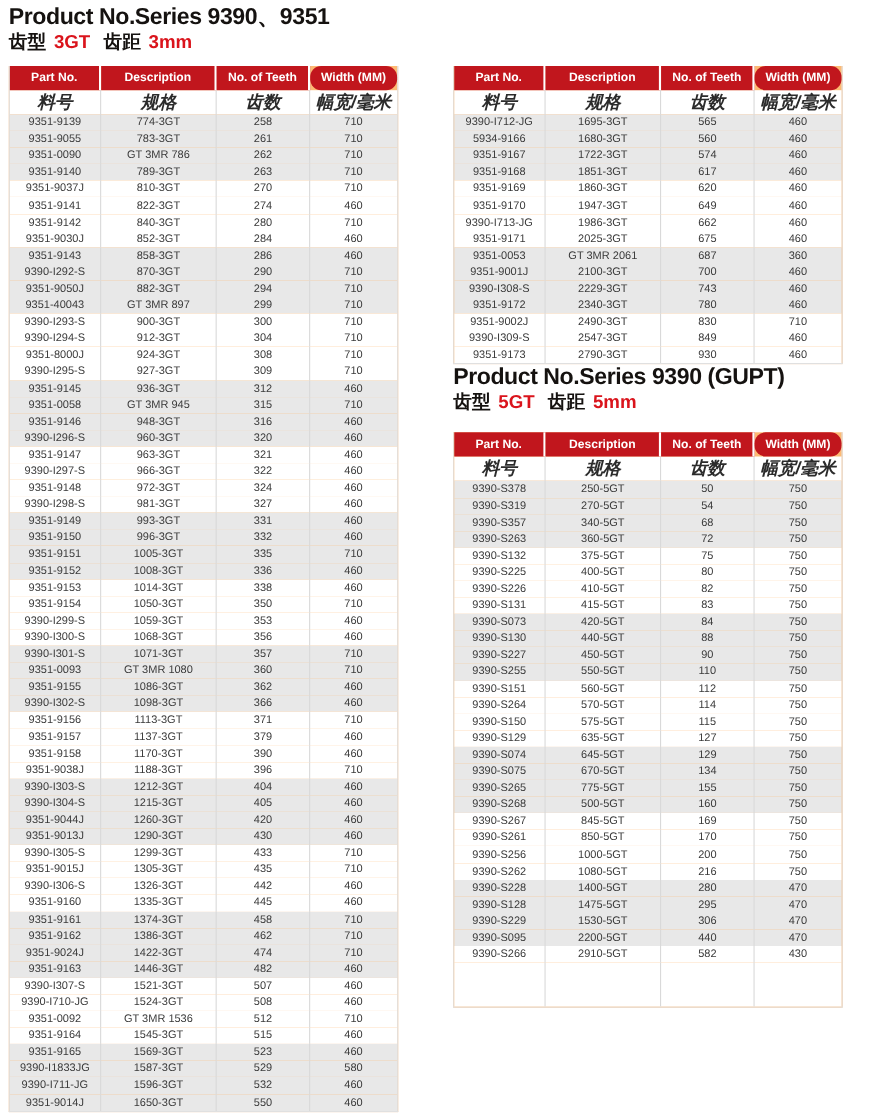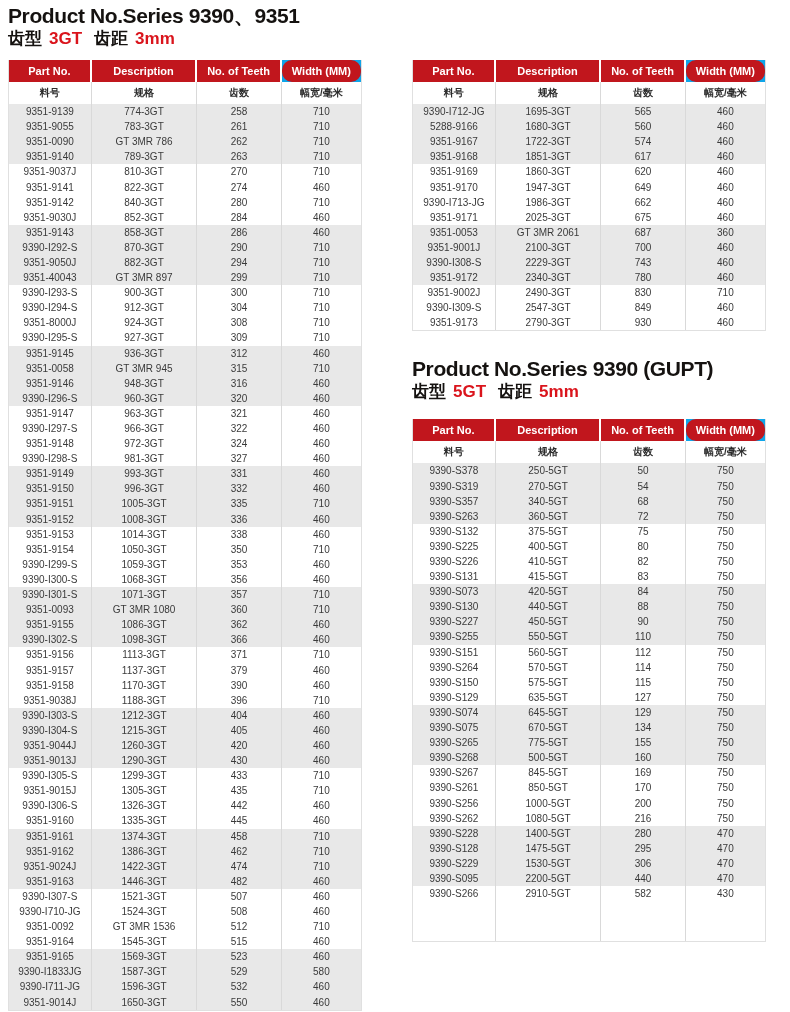--- a/index.html
+++ b/index.html
@@ -22,47 +22,47 @@
     letter-spacing:-0.4px;white-space:nowrap;
   }
   .sec-head .sub{
     font-size:17px;line-height:22px;font-weight:bold;color:#151210;white-space:nowrap;
   }
   .sub .lbl{margin-right:7px;text-align:right;}
   .sub .val{color:var(--accent);margin-right:12px;}
   .sub .val:last-child{margin-right:0;}
 
   .ptable{
-    width:354px;box-sizing:border-box;background:#0ea5e9;
+    width:354px;box-sizing:border-box;background:#fdba74;
     border:1px solid #e0e0e0;border-top:none;
   }
   #col-left .ptable{margin-top:10px;}
-  #gupt-head{margin-top:26px;}
+  #gupt-head{}
   #table-5gt{margin-top:16px;}
 
   .hrow,.shrow,.drow,.tfill{display:flex;width:100%;}
   .c1{width:23.5%;}
   .c2{width:30%;}
   .c3{width:24%;}
   .c4{width:22.5%;}
 
   .hrow{height:22px;}
   .hcell{
     box-sizing:border-box;background:var(--red);color:#ffffff;
     font-size:11px;font-weight:bold;
     display:flex;align-items:center;justify-content:center;
     border-right:2px solid #ffffff;white-space:nowrap;
   }
   .hcell:last-child{border-right:none;border-radius:10px;}
 
   .shrow{height:22px;background:#ffffff;}
   .shcell{
-    box-sizing:border-box;color:#2b2b2b;font-size:10px;font-weight:bold;
+    box-sizing:border-box;color:#2b2b2b;font-size:16px;font-weight:bold;
     display:flex;align-items:center;justify-content:center;
-    border-right:1px solid var(--divider);white-space:nowrap;
+    border-right:1px solid var(--divider);white-space:nowrap;font-style:italic;
   }
   .shcell:last-child{border-right:none;}
 
   .drow{height:15.1px;background:#ffffff;}
   .drow.shade{background:var(--stripe);}
   .dcell{
     box-sizing:border-box;color:#3a3a3a;font-size:10px;
     display:flex;align-items:center;justify-content:center;
     border-right:1px solid var(--divider);white-space:nowrap;overflow:hidden;
   }
@@ -478,21 +478,21 @@
         <div class="shcell c4">幅宽/毫米</div>
       </div>
       <div class="tbody">
           <div class="drow shade">
             <div class="dcell c1">9390-I712-JG</div>
             <div class="dcell c2">1695-3GT</div>
             <div class="dcell c3">565</div>
             <div class="dcell c4">460</div>
           </div>
           <div class="drow shade">
-            <div class="dcell c1">5288-9166</div>
+            <div class="dcell c1">5934-9166</div>
             <div class="dcell c2">1680-3GT</div>
             <div class="dcell c3">560</div>
             <div class="dcell c4">460</div>
           </div>
           <div class="drow shade">
             <div class="dcell c1">9351-9167</div>
             <div class="dcell c2">1722-3GT</div>
             <div class="dcell c3">574</div>
             <div class="dcell c4">460</div>
           </div>

